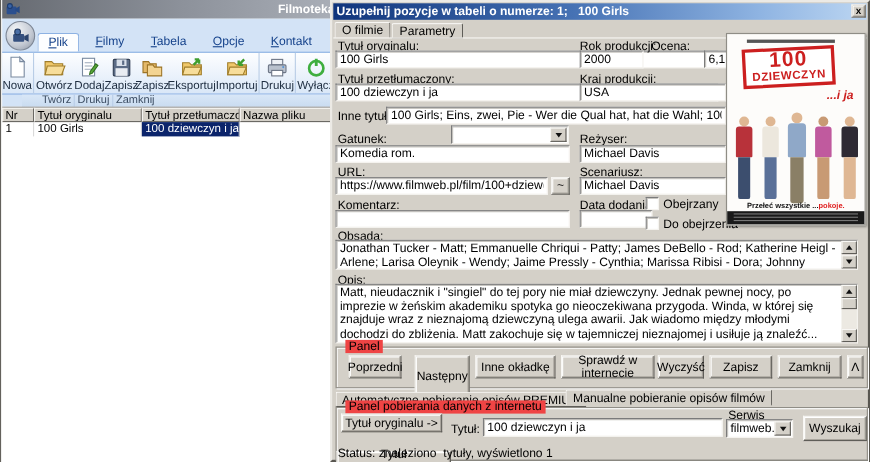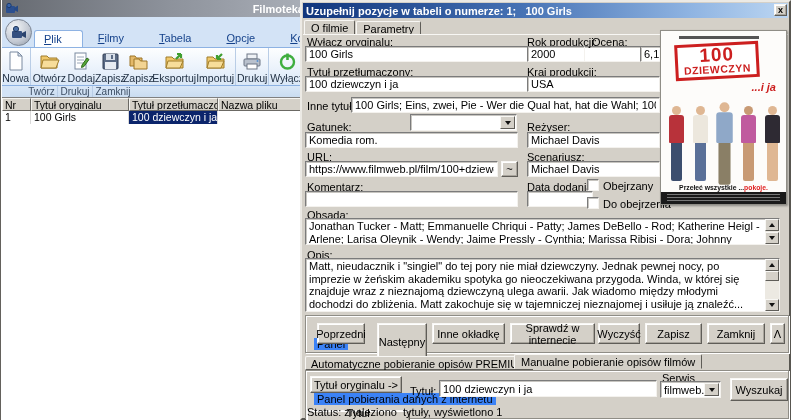--- a/index.html
+++ b/index.html
@@ -9,37 +9,37 @@
   .screen { position:absolute; left:0; top:0; width:791px; height:420px; background:#b0aca4; overflow:hidden; }
 
   
   .bevel-in { background:#fff; border:1px solid; border-color:#7b7b7b #f4f2ee #f4f2ee #7b7b7b; box-shadow:inset 1px 1px 0 #c7c5c0; }
   .bevel-out { background:#d4d0c8; border:1px solid; border-color:#f8f7f4 #5f5d58 #5f5d58 #f8f7f4; box-shadow:inset -1px -1px 0 #a9a59d, inset 1px 1px 0 #ffffff; }
   .btn { text-align:center; color:#000; cursor:default; display:flex; align-items:center; justify-content:center; font-size:11px; }
   .lbl { position:absolute; color:#000; white-space:nowrap; }
   .field { position:absolute; font-size:11px; padding:1px 3px; color:#000; font-family:"Liberation Sans",sans-serif; }
   input.field { outline:none; }
   .groupbox { position:absolute; border:1px solid #8f8d86; box-shadow:inset 1px 1px 0 #ffffff, 1px 1px 0 #ffffff; }
-  .grouplabel { position:absolute; top:-7px; left:8px; background:#3b82f6; padding:0 3px; font-size:11px;margin-top:29px; }
+  .grouplabel { position:absolute; top:-7px; left:8px; background:#ef4444; padding:0 3px; font-size:11px; }
   .checkbox { position:absolute; width:12px; height:12px; background:#fff; border:1px solid; border-color:#7b7b7b #f4f2ee #f4f2ee #7b7b7b; box-shadow:inset 1px 1px 0 #c7c5c0; }
 
   
   .main-window { position:absolute; left:0; top:0; width:303px; height:420px; background:#fff; border-left:1px solid #63615c; overflow:hidden; z-index:1; }
   .main-titlebar { position:absolute; left:1px; top:0; width:302px; height:17px; background:linear-gradient(90deg,#666a71,#8d929b 55%,#a9aeb7); display:flex; align-items:center; gap:4px; padding-left:3px; color:#fff; font-weight:bold;justify-content:space-between; }
   .ribbon { position:absolute; left:1px; top:17px; width:302px; height:80px; background:#d3e3f6; }
   .orb { position:absolute; left:3px; top:2px; width:27px; height:27px; border-radius:50%; background:radial-gradient(circle at 35% 30%,#f4f6f8,#c2c8d2 60%,#8b94a2); border:1px solid #7d8694; display:flex; align-items:center; justify-content:center; }
   .tabstrip { position:absolute; left:32px; top:13px; height:17px; display:flex; gap:6px; }
-  .rtab { padding:2px 20px 0 9px; color:#15428b; font-size:11px; }
+  .rtab { padding:2px 9px 0 9px; color:#15428b; font-size:11px; }
   .rtab.active { background:#fdfeff; border:1px solid #8db2e3; border-bottom:none; border-radius:3px 3px 0 0; }
   .rtab::first-letter { text-decoration:underline; }
   .toolbar { position:absolute; left:0; top:30px; width:302px; height:39px; background:linear-gradient(#fdfeff,#e9f1fb 60%,#d9e7f7); border:1px solid #8db2e3; border-left:none; border-right:none; display:flex; align-items:flex-end; }
   .tbtn { display:flex; flex-direction:column; align-items:center; justify-content:flex-end; height:37px; padding-bottom:1px; font-size:10.5px; color:#1d2c3f; }
   .tbtn svg { margin-bottom:1px; }
   .tsep { width:1px; height:37px; background:#b9cde6; margin:0 1px; }
-  .groupcaps { position:absolute; left:8px; top:69px; width:302px; height:12px; background:linear-gradient(#d9e7f7,#c8dbf0); display:flex; font-size:10px; color:#3c4d63;padding-left:16px; }
+  .groupcaps { position:absolute; left:18px; top:69px; width:302px; height:12px; background:linear-gradient(#d9e7f7,#c8dbf0); display:flex; font-size:10px; color:#3c4d63;padding-left:16px; }
   .gcap { text-align:center; border-right:1px solid #b9cde6; overflow:hidden; white-space:nowrap; }
 
   .mtable { position:absolute; left:1px; top:97px; width:302px; height:322px; background:#fff; border-top:1px solid #808080; }
   .mth { position:absolute; top:0; height:13px; background:#d4d0c8; border:1px solid; border-color:#f5f4f1 #6b6964 #6b6964 #f5f4f1; font-size:10.5px; padding:0 2px; overflow:hidden; white-space:nowrap; }
   .mtd { position:absolute; top:13px; height:13px; font-size:10.5px; padding:0 3px; overflow:hidden; white-space:nowrap; border-right:1px solid #d9d9d9; }
   .mtd.sel { background:#0b246b; color:#fff; }
 
   
   .dialog { position:absolute; left:300px; top:0; width:491px; height:420px; background:#d4d0c8; border:2px solid; border-color:#eceae5 #585650 #585650 #eceae5; z-index:2; }
   .dtitle { position:absolute; left:1px; top:1px; width:485px; height:15px; background:linear-gradient(90deg,#10357c,#4672b4 45%,#8fb4e2 80%,#bcd6f2); color:#fff; font-weight:bold; display:flex; align-items:center; padding-left:3px; }
@@ -213,21 +213,21 @@
     </div>
     <div class="closex bevel-out btn">x</div>
 
     <div class="dtabs">
       <div class="dtab">O filmie</div>
       <div class="dtab inactive">Parametry</div>
     </div>
 
     <div class="dpage"></div>
 
-    <span class="lbl" style="left:5px;top:34px">Wyłącz oryginalu:</span>
+    <span class="lbl" style="left:5px;top:34px">Tytuł oryginalu:</span>
     <input class="field bevel-in" style="left: 3px; top: 44px; width: 348px; height: 16px;" readonly="" value="100 Girls">
     <span class="lbl" style="left:225px;top:34px">Rok produkcji:</span>
     <input class="field bevel-in" style="left: 225px; top: 44px; width: 58px; height: 16px;" readonly="" value="2000">
     <span class="lbl" style="left:290px;top:34px">Ocena:</span>
     <input class="field bevel-in" style="left: 290px; top: 44px; width: 68px; height: 16px; margin-left: 48px;" readonly="" value="6,1">
 
     <span class="lbl" style="left:5px;top:64px">Tytuł przetłumaczony:</span>
     <input class="field bevel-in" style="left: 3px; top: 74px; width: 348px; height: 16px;" readonly="" value="100 dziewczyn i ja">
     <span class="lbl" style="left:225px;top:64px">Kraj produkcji:</span>
     <input class="field bevel-in" style="left: 225px; top: 74px; width: 133px; height: 16px;" readonly="" value="USA">

